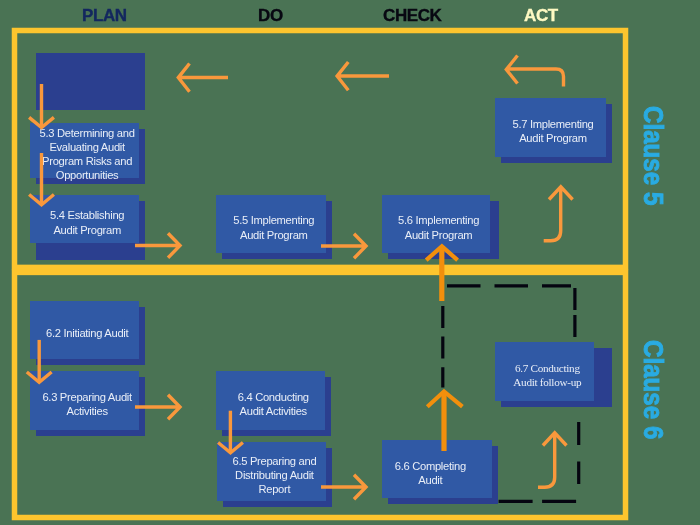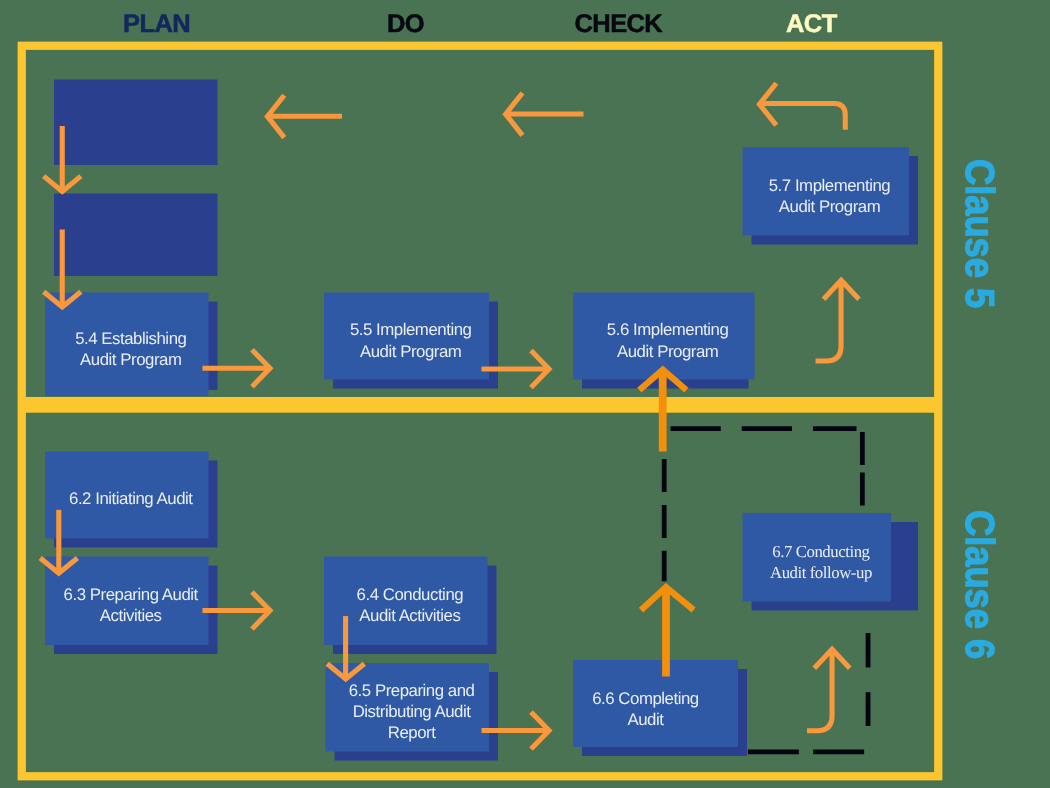--- a/index.html
+++ b/index.html
@@ -85,32 +85,38 @@
       <path d="M447 285.8 L571 285.8" stroke-dasharray="33.5 14"></path>
       <path d="M442.8 306 L442.8 387.5" stroke-dasharray="22 8.6"></path>
       <path d="M574.9 288 L574.9 337" stroke-dasharray="22 5"></path>
       <path d="M578.7 422 L578.7 484" stroke-dasharray="23 16.5"></path>
       <path d="M498.6 501.3 L578.8 501.3" stroke-dasharray="34 9.5"></path>
     </g>
   </svg>
 
   <div class="node-shadow" style="left: 35.8px; top: 52.8px; width: 109px; height: 57px;"></div>
   <div class="node-shadow" style="left: 35.8px; top: 128.8px; width: 109px; height: 55px;"></div>
+    <div class="node" style="left:30px;top:123.1px;width:108.8px;height:55px;">
+      <span class="ln">5.3 Determining and</span>
+      <span class="ln">Evaluating Audit</span>
+      <span class="ln">Program Risks and</span>
+      <span class="ln">Opportunities</span>
+    </div>
   <div class="node-shadow" style="left: 35.8px; top: 200.8px; width: 109px; height: 59px;"></div>
-    <div class="node" style="left:30.1px;top:195px;width:108.8px;height:69px;">
+    <div class="node" style="left:30.1px;top:195px;width:108.8px;height:48px;">
       <span class="ln">5.4 Establishing</span>
       <span class="ln">Audit Program</span>
     </div>
   <div class="node-shadow" style="left: 221.8px; top: 200.8px; width: 110px; height: 58px;"></div>
     <div class="node" style="left:216.1px;top:195.2px;width:110px;height:57.9px;">
       <span class="ln">5.5 Implementing</span>
       <span class="ln">Audit Program</span>
     </div>
   <div class="node-shadow" style="left: 387.8px; top: 200.8px; width: 111px; height: 58px;"></div>
-    <div class="node" style="left:381.9px;top:195.1px;width:121px;height:58px;">
+    <div class="node" style="left:381.9px;top:195.1px;width:108px;height:58px;">
       <span class="ln">5.6 Implementing</span>
       <span class="ln">Audit Program</span>
     </div>
   <div class="node-shadow" style="left: 500.8px; top: 103.8px; width: 111px; height: 59px;"></div>
     <div class="node" style="left:494.8px;top:98.2px;width:111px;height:58.5px;">
       <span class="ln">5.7 Implementing</span>
       <span class="ln">Audit Program</span>
     </div>
 
   <div class="node-shadow" style="left: 35.8px; top: 306.8px; width: 109px; height: 58px;"></div>

